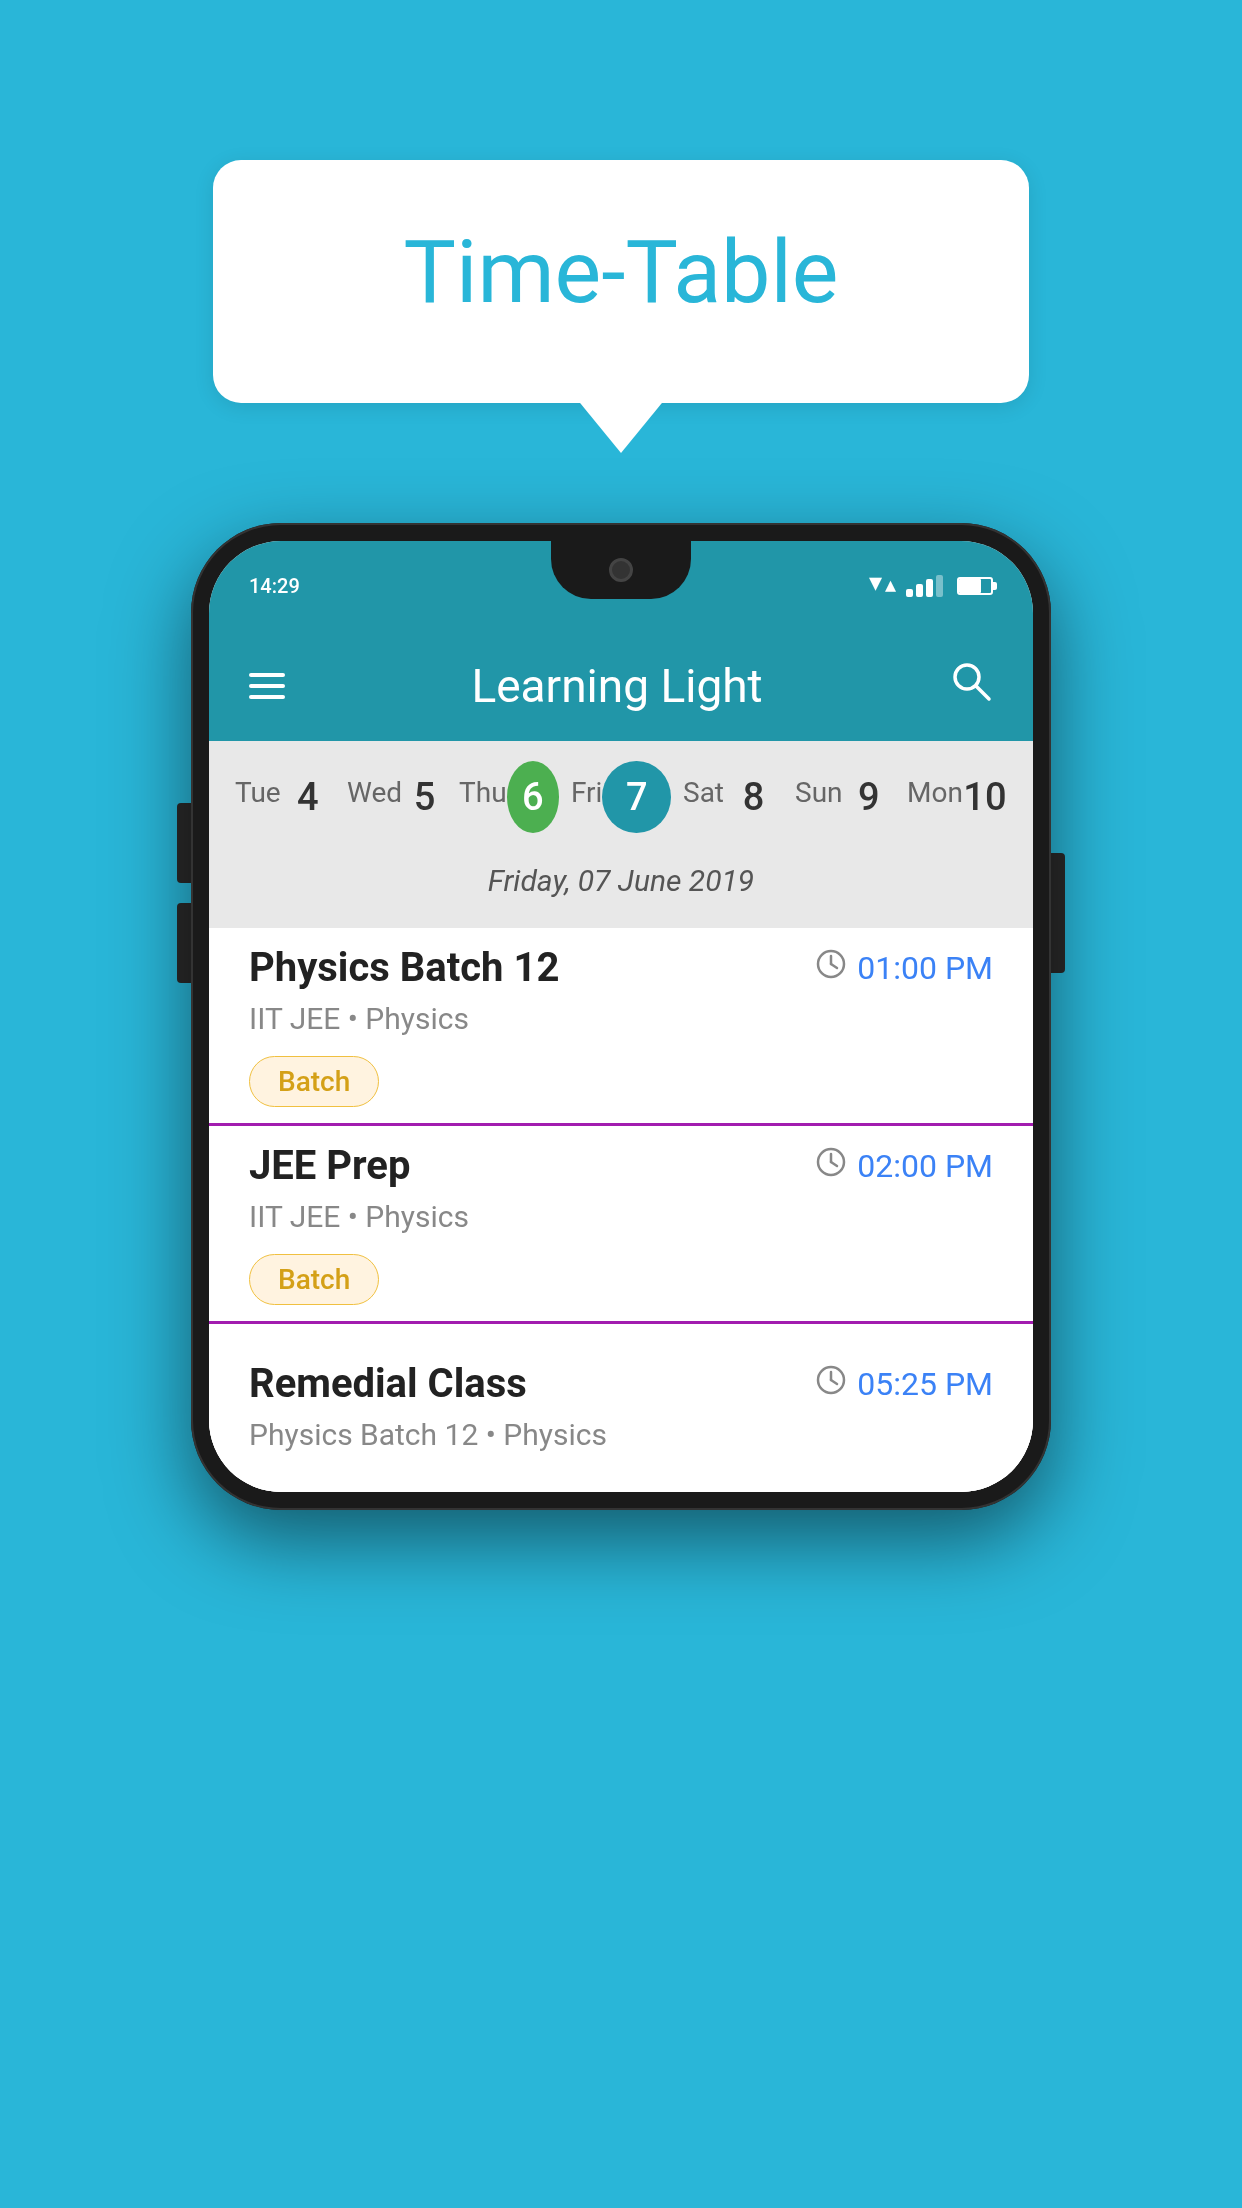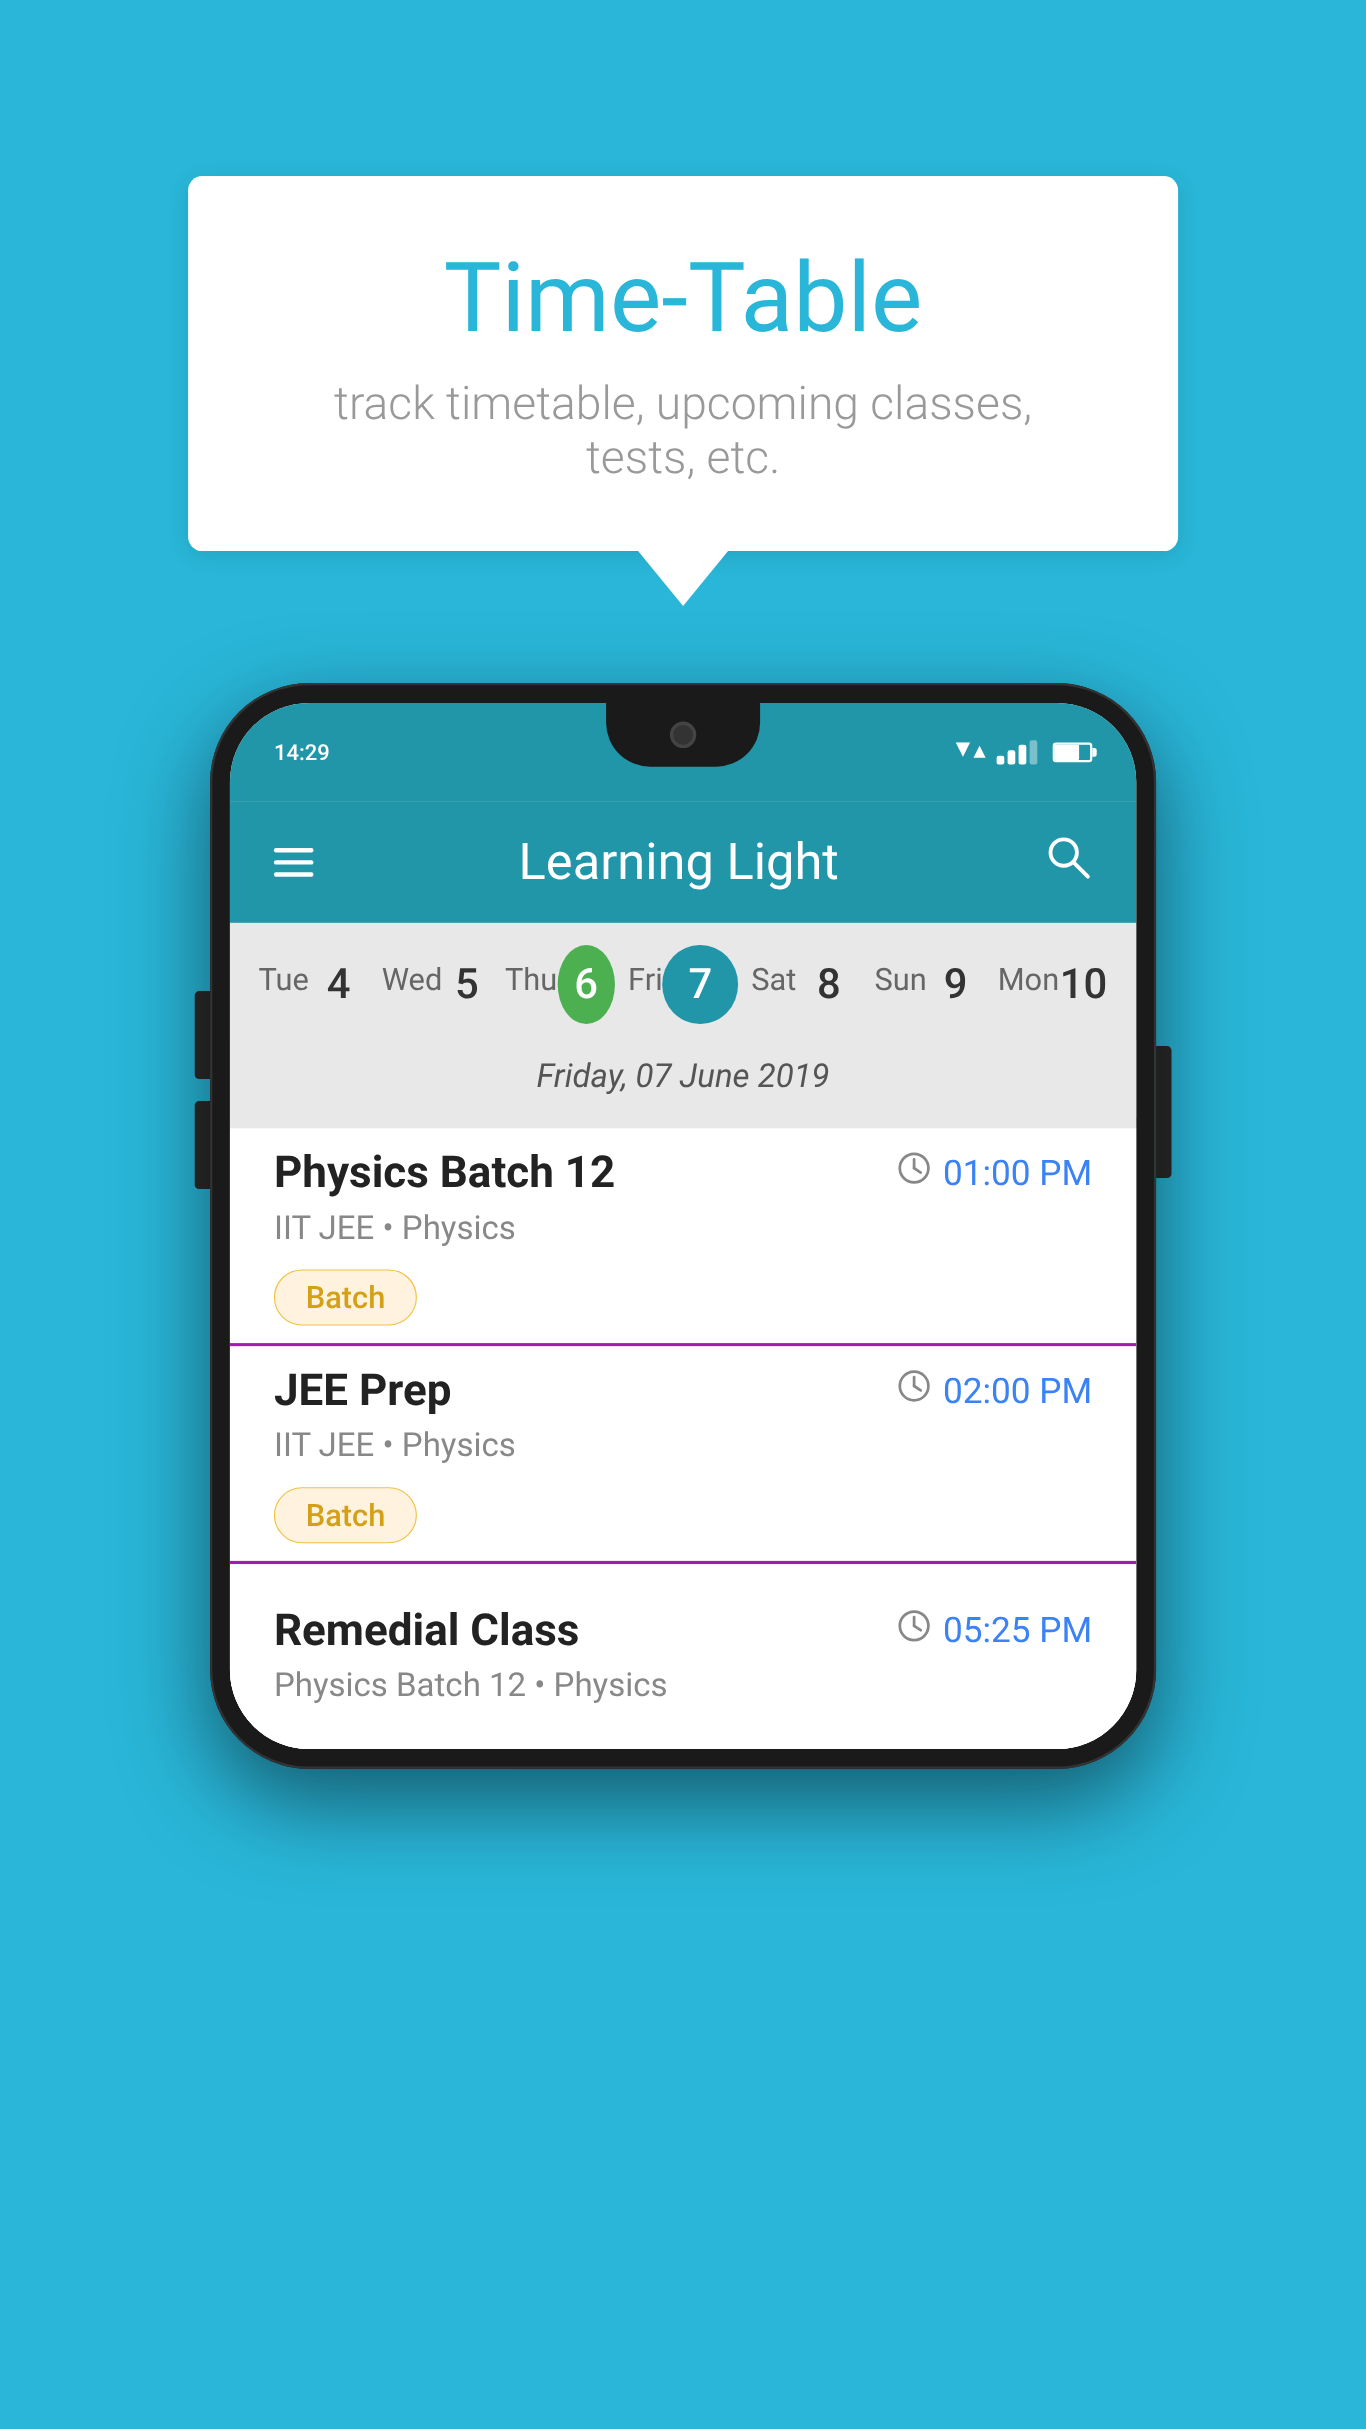--- a/index.html
+++ b/index.html
@@ -16,24 +16,24 @@
       flex-direction: column;
       align-items: center;
       font-family: 'Roboto', Arial, sans-serif;
       overflow: hidden;
       position: relative;
     }
 
     
     .speech-bubble {
       background: white;
-      border-radius: 13px;
+      border-radius: 28px;
       padding: 60px 80px;
       margin-top: 160px;
-      width: 900px;
+      width: 816px;
       text-align: center;
       position: relative;
       box-shadow: 0 4px 20px rgba(0,0,0,0.1);
     }
 
     .speech-bubble::after {
       content: '';
       position: absolute;
       bottom: -50px;
       left: 50%;
@@ -349,21 +349,20 @@
     .schedule-item-partial {
       padding: 36px 40px 20px;
       background: white;
     }
   </style>
 </head>
 <body>
 
 <div class="speech-bubble">
   <div class="bubble-title">Time-Table</div>
-  <div class="bubble-subtitle">track timetable, upcoming classes, tests, etc.</div>
 </div>
 
 <div class="phone-wrapper">
   <div class="phone-side-button-left"></div>
   <div class="phone-side-button-left2"></div>
   <div class="phone-side-button-right"></div>
 
   <div class="phone-outer">
     <div class="phone-inner">
 

